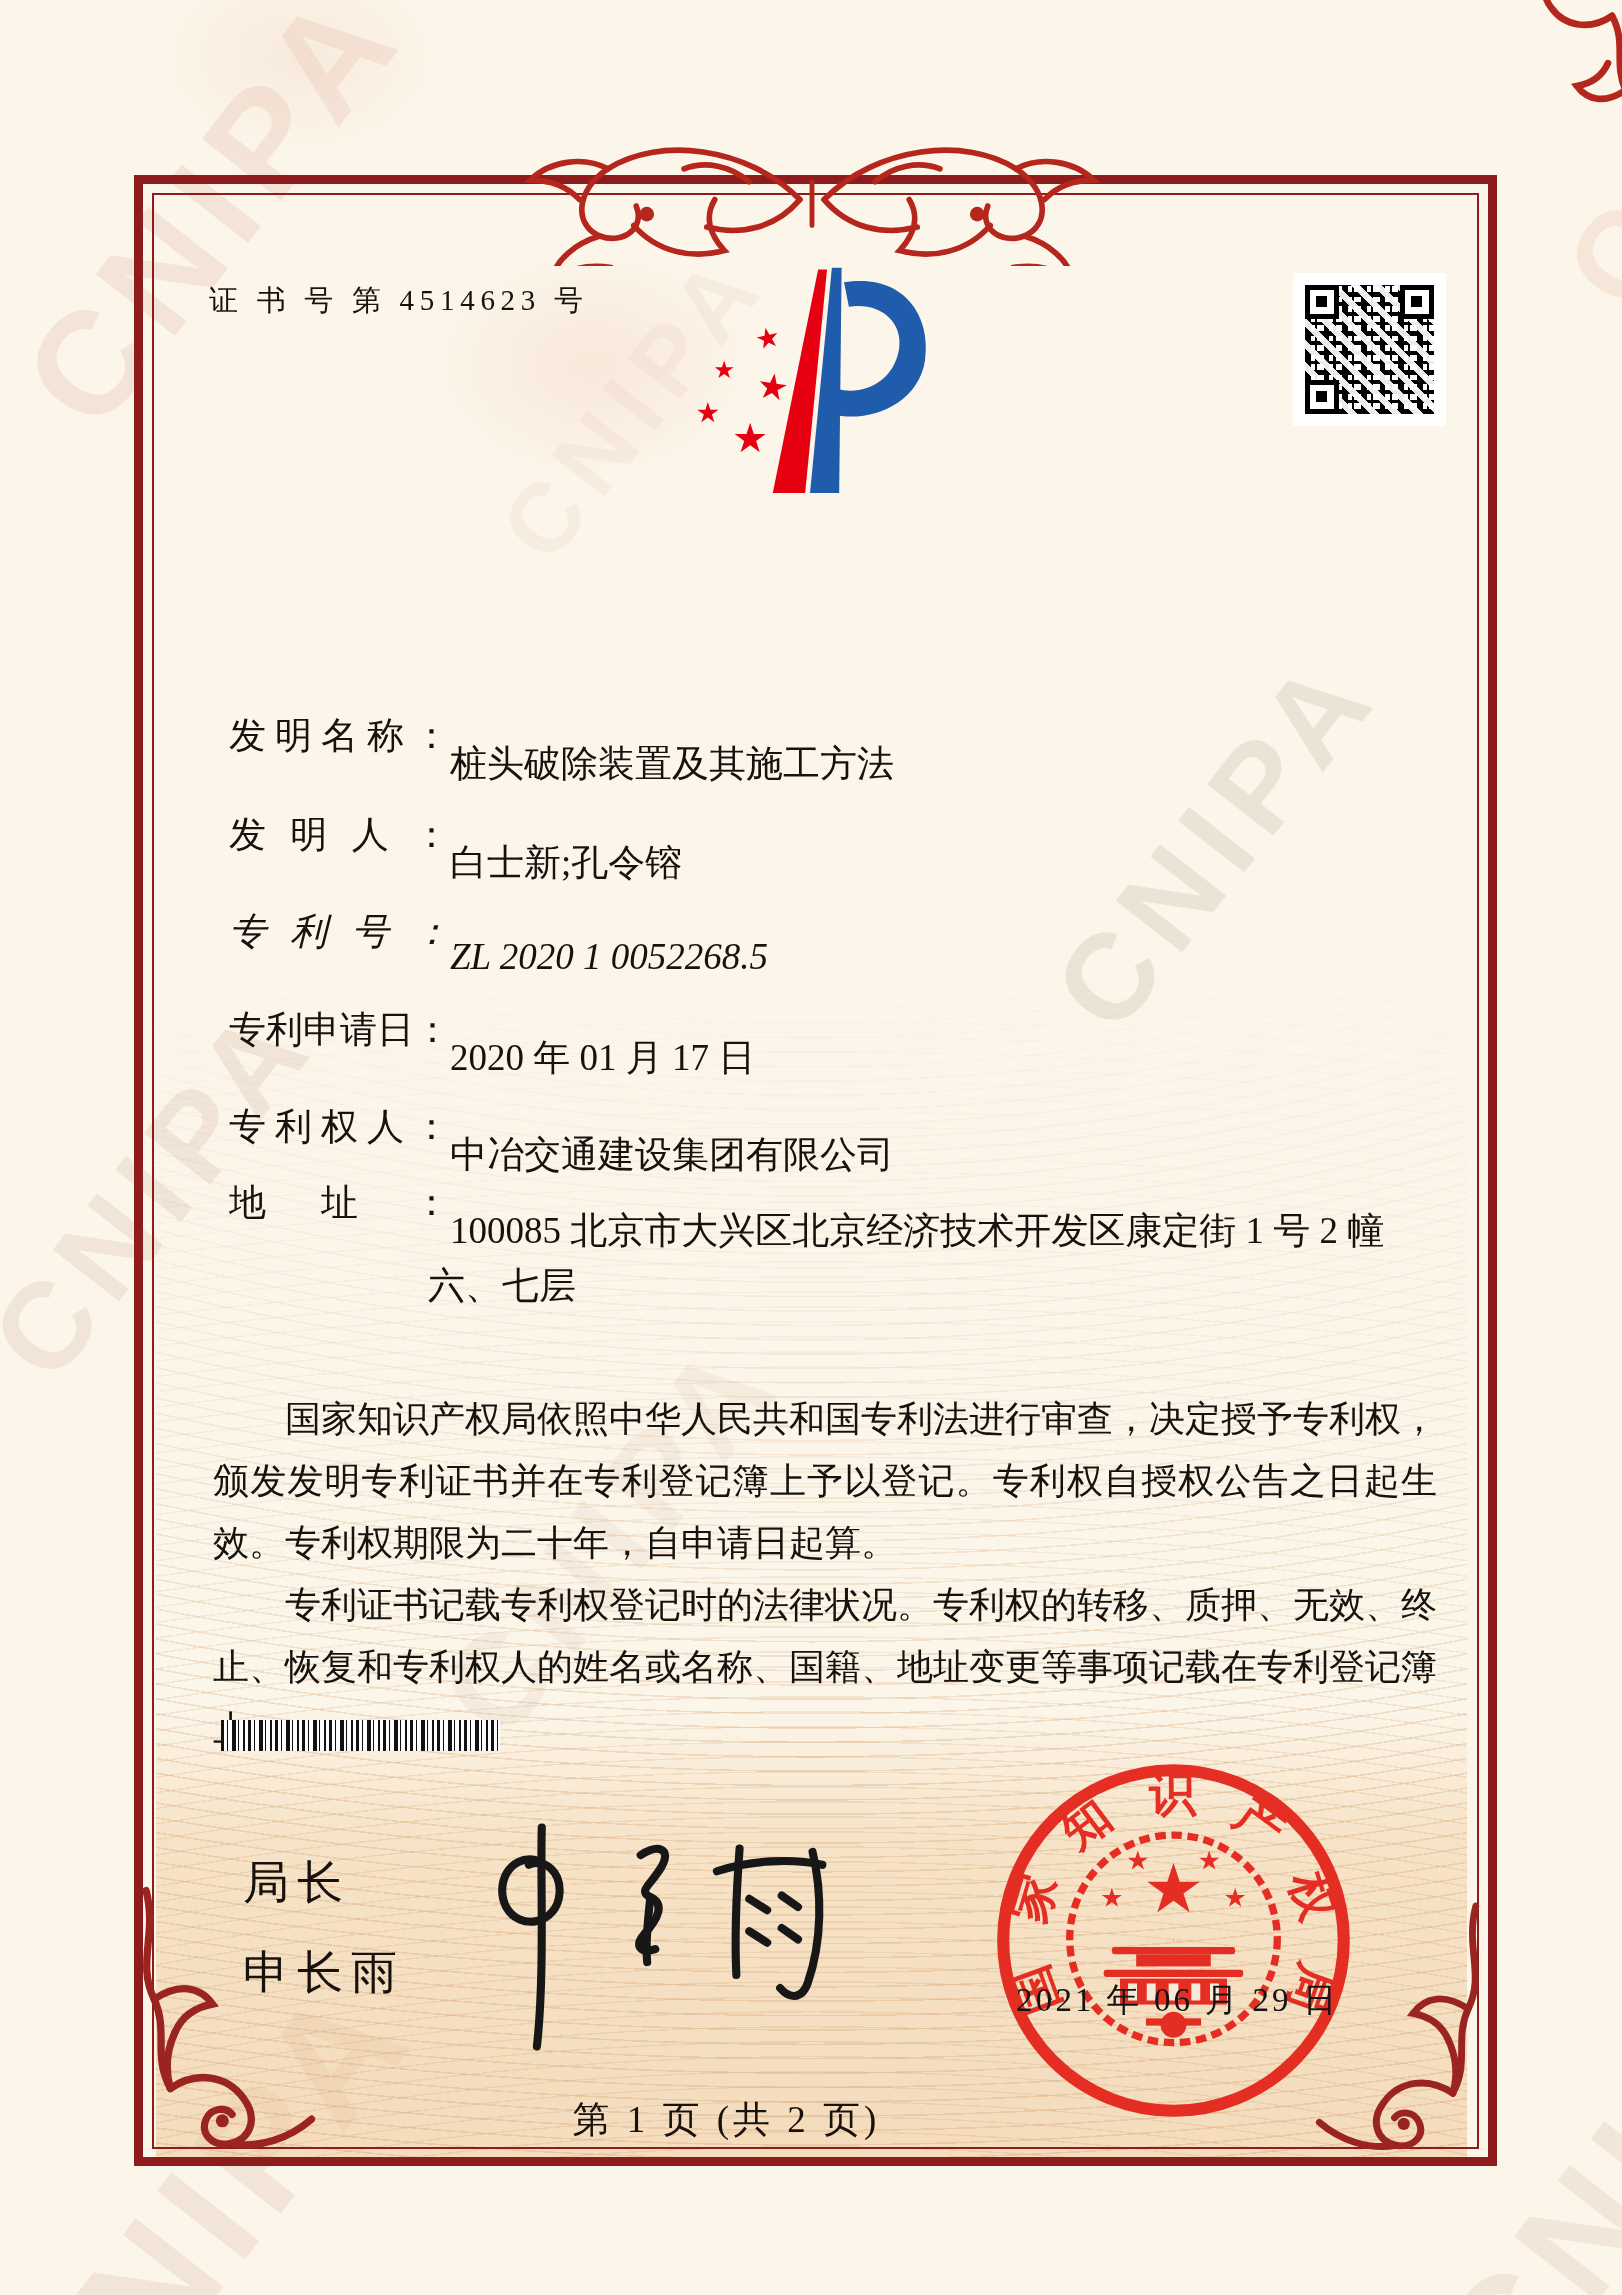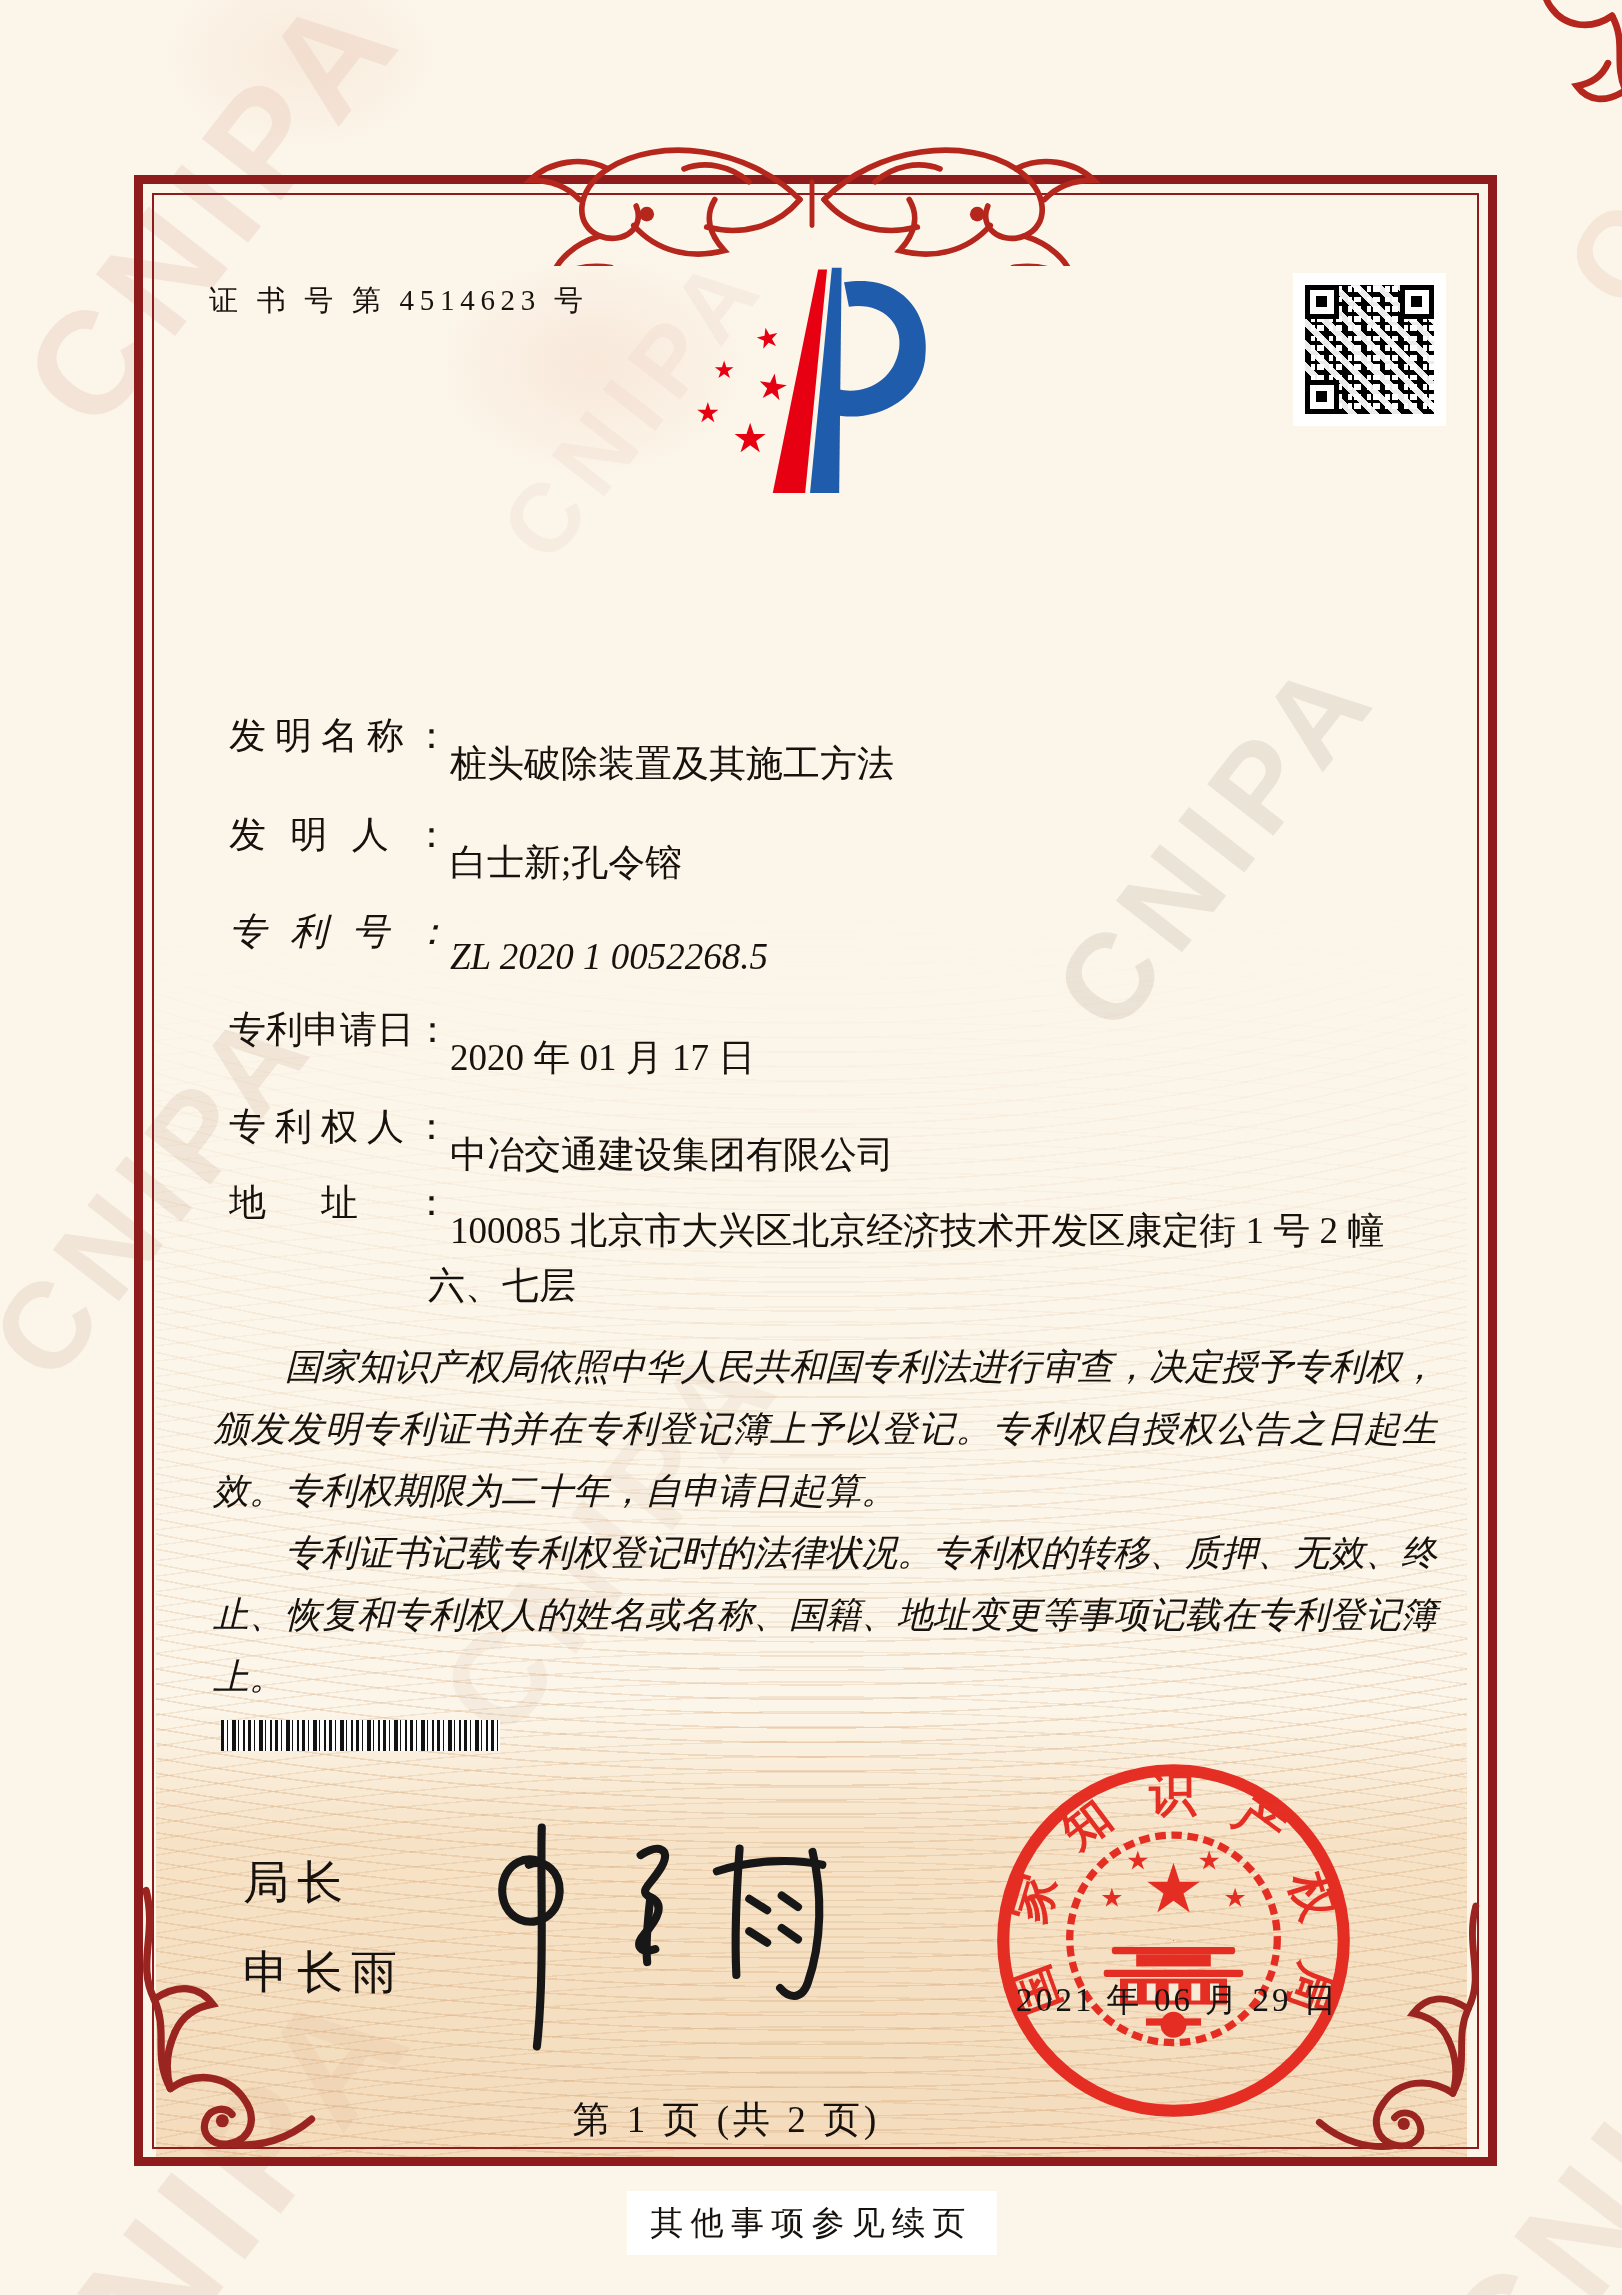--- a/index.html
+++ b/index.html
@@ -34,22 +34,22 @@
   .title{left:243px;width:1136px;top:493px;text-align:center;font-size:75px;font-weight:600;
          letter-spacing:9.7px;white-space:nowrap;}
 
   .row{position:absolute;left:229px;font-size:37px;white-space:nowrap;}
   .lbl{display:inline-block;width:221px;text-align-last:justify;text-align:justify;vertical-align:top;}
   .lbl2{display:inline-block;width:203px;text-align-last:justify;text-align:justify;vertical-align:top;}
   .val{display:inline-block;vertical-align:top;margin-top:28px;}
   .val-w{display:inline-block;width:381px;vertical-align:top;}
   .addr2{position:absolute;left:428px;top:1238px;font-size:37px;margin-top:23px;}
 
-  .paras{position:absolute;left:213px;top:1336px;width:1224px;font-size:36px;line-height:62px;
-         text-align:justify;font-style:italic;}
+  .paras{position:absolute;left:213px;top:1388px;width:1224px;font-size:36px;line-height:62px;
+         text-align:justify;}
   .paras p{margin:0;text-indent:2em;}
 
   .barcode{left:221px;top:1720px;width:279px;height:31px;
       background:repeating-linear-gradient(90deg,#121212 0 3.2px,#fdfdfd 3.2px 5.7px,#121212 5.7px 7.3px,#fdfdfd 7.3px 11.4px,#121212 11.4px 15.4px,#fdfdfd 15.4px 17px,#121212 17px 18px,#fdfdfd 18px 22px,#121212 22px 24px,#fdfdfd 24px 27px);}
 
   .officer{left:243px;top:1852px;font-size:46px;letter-spacing:8px;font-weight:500;}
   .officer div{margin-bottom:28px;}
 
   .page-info{left:229px;width:995px;top:2095px;text-align:center;font-size:37px;letter-spacing:4px;}
 
@@ -238,16 +238,15 @@
         <rect x="22" y="53" width="11" height="21"></rect>
         <rect x="45" y="53" width="11" height="21"></rect>
       </g>
       <circle cy="104" r="16"></circle>
       <rect x="-34" y="96" width="68" height="9"></rect>
     </g>
   </svg>
   <div class="abs seal-date">2021 年 06 月 29 日</div>
 
   <div class="abs page-info">第 1 页 (共 2 页)</div>
-  <div class="abs next-note">其他事项参见续页</div>
 
 </div>
 
 
 </body></html>

